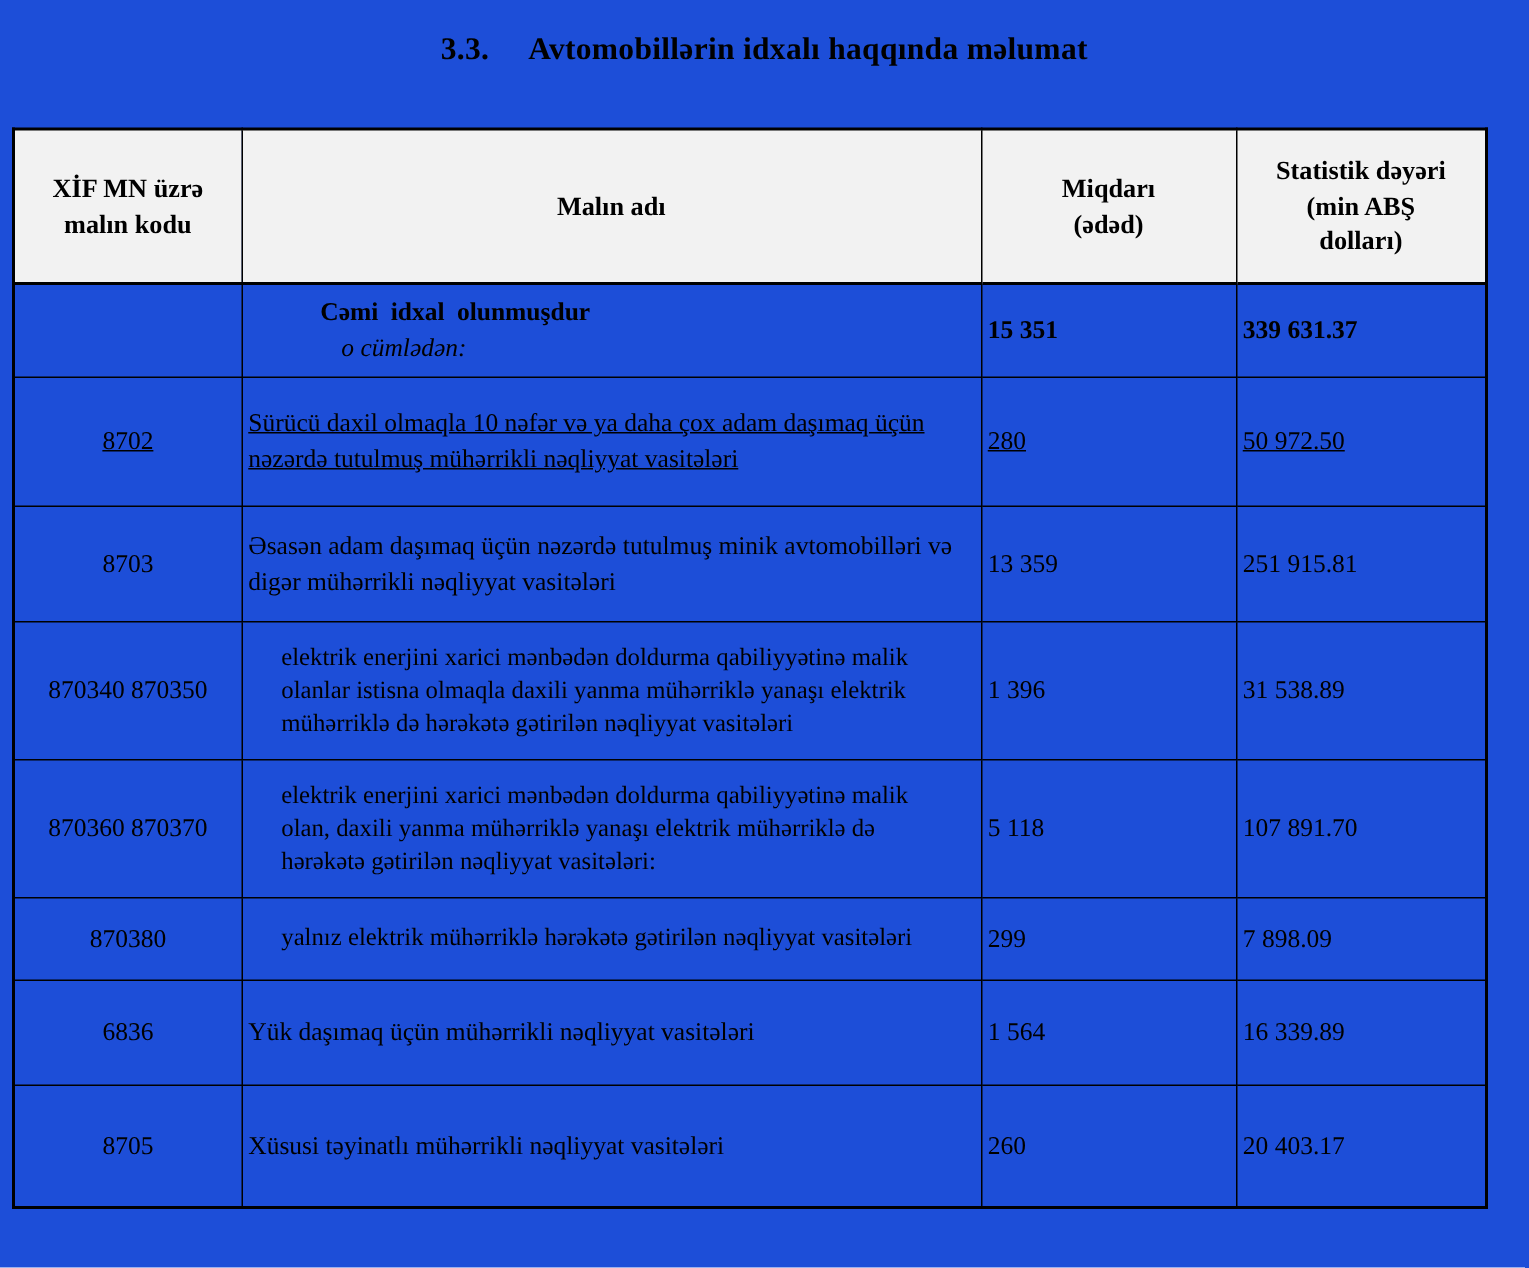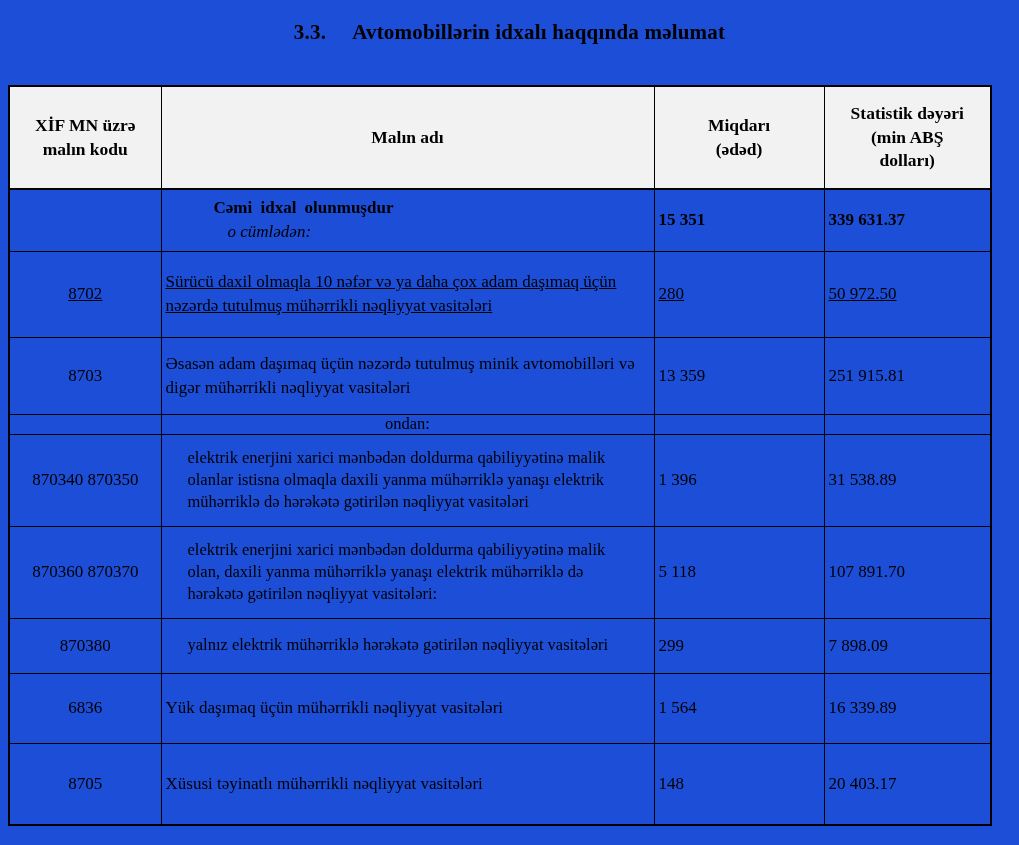--- a/index.html
+++ b/index.html
@@ -127,26 +127,20 @@
         <td class="name-cell">Sürücü daxil olmaqla 10 nəfər və ya daha çox adam daşımaq üçün nəzərdə tutulmuş mühərrikli nəqliyyat vasitələri</td>
         <td class="num-cell">280</td>
         <td class="num-cell">50 972.50</td>
       </tr>
       <tr class="row-8703">
         <td class="code-cell">8703</td>
         <td class="name-cell">Əsasən adam daşımaq üçün nəzərdə tutulmuş minik avtomobilləri və digər mühərrikli nəqliyyat vasitələri</td>
         <td class="num-cell">13 359</td>
         <td class="num-cell">251 915.81</td>
       </tr>
-      <tr class="row-ondan">
-        <td class="code-cell"></td>
-        <td class="name-cell">ondan:</td>
-        <td class="num-cell"></td>
-        <td class="num-cell"></td>
-      </tr>
       <tr class="row-sub-1">
         <td class="code-cell">870340 870350</td>
         <td class="name-cell sub">elektrik enerjini xarici mənbədən doldurma qabiliyyətinə malik olanlar istisna olmaqla daxili yanma mühərriklə yanaşı elektrik mühərriklə də hərəkətə gətirilən nəqliyyat vasitələri</td>
         <td class="num-cell">1 396</td>
         <td class="num-cell">31 538.89</td>
       </tr>
       <tr class="row-sub-2">
         <td class="code-cell">870360 870370</td>
         <td class="name-cell sub">elektrik enerjini xarici mənbədən doldurma qabiliyyətinə malik olan, daxili yanma mühərriklə yanaşı elektrik mühərriklə də hərəkətə gətirilən nəqliyyat vasitələri:</td>
         <td class="num-cell">5 118</td>
@@ -160,18 +154,18 @@
       </tr>
       <tr class="row-8704">
         <td class="code-cell">6836</td>
         <td class="name-cell">Yük daşımaq üçün mühərrikli nəqliyyat vasitələri</td>
         <td class="num-cell">1 564</td>
         <td class="num-cell">16 339.89</td>
       </tr>
       <tr class="row-8705">
         <td class="code-cell">8705</td>
         <td class="name-cell">Xüsusi təyinatlı mühərrikli nəqliyyat vasitələri</td>
-        <td class="num-cell">148</td>
+        <td class="num-cell">260</td>
         <td class="num-cell">20 403.17</td>
       </tr>
     </tbody>
   </table>
 </div>
 
 </body></html>

